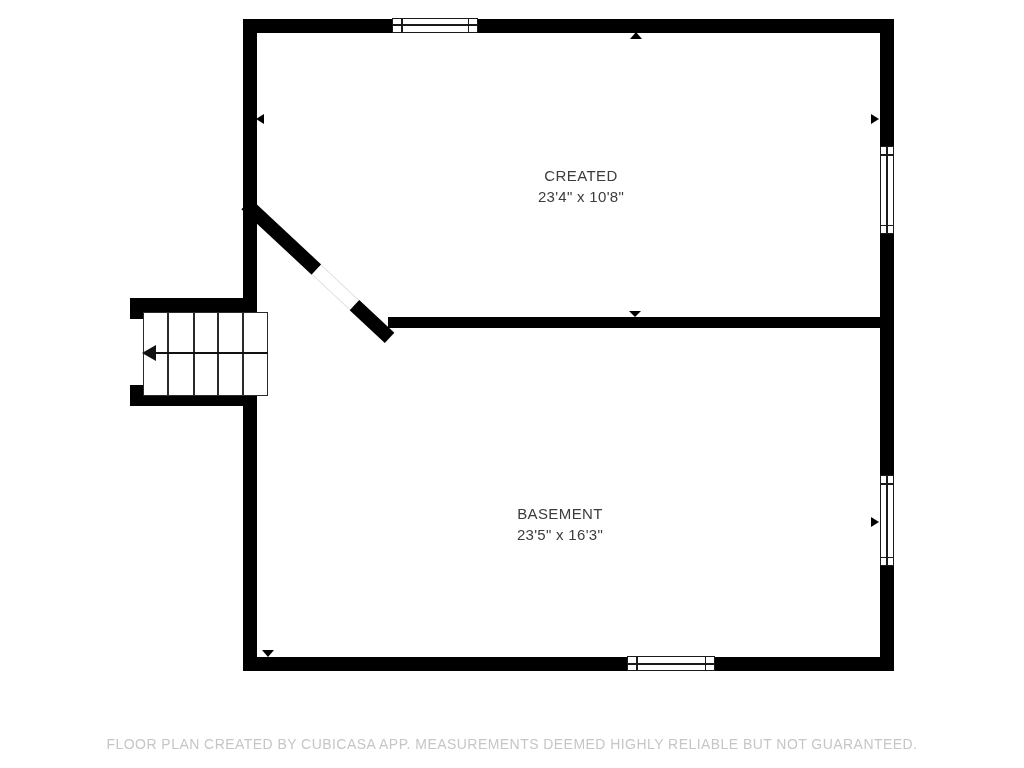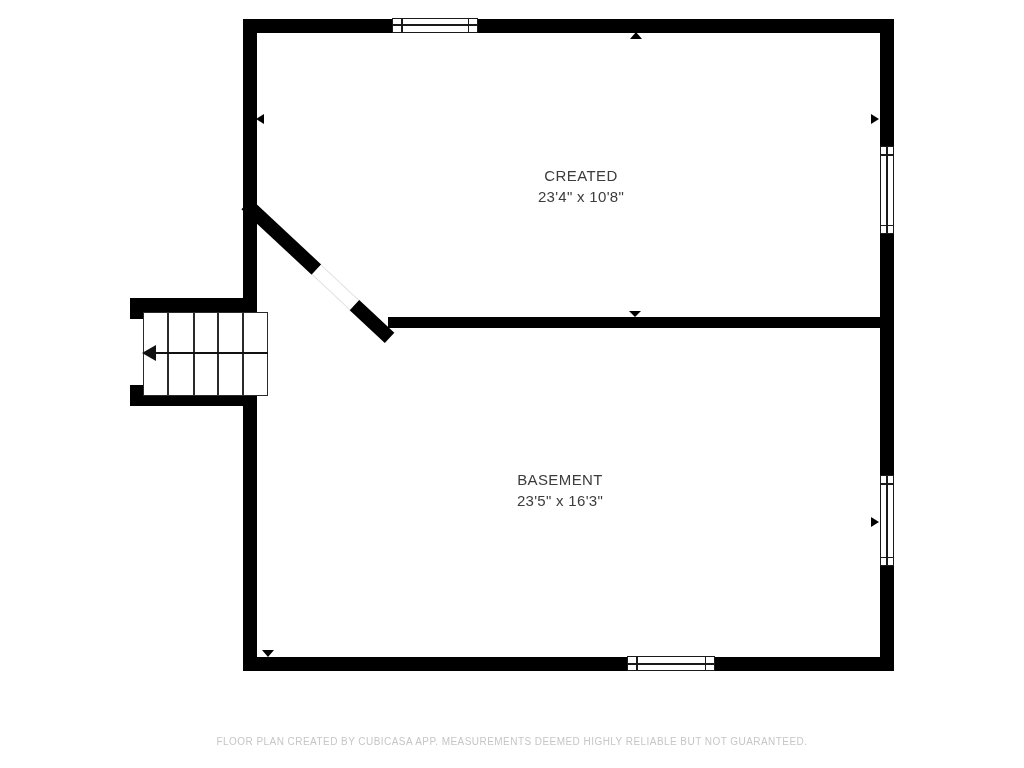--- a/index.html
+++ b/index.html
@@ -16,21 +16,21 @@
   .win .v-line{position:absolute;top:0;bottom:0;width:1.5px;background:#1a1a1a;}
   .stairs{position:absolute;left:143px;top:312px;width:125px;height:84px;
           background:#fff;border:1.5px solid #2a2a2a;box-sizing:border-box;}
   .tread{position:absolute;top:0;bottom:0;width:1.5px;background:#2a2a2a;}
   .stair-arrow-line{position:absolute;left:152px;top:352px;width:116px;height:2px;background:#111;}
   .tri{position:absolute;width:0;height:0;}
   .room-label{position:absolute;width:250px;text-align:center;color:#3c3c3c;}
   .room-name{font-size:15px;line-height:19px;letter-spacing:0.4px;}
   .room-dims{font-size:15px;line-height:19px;margin-top:2px;letter-spacing:0.3px;}
   .footer{position:absolute;left:0;right:0;top:736px;text-align:center;
-          font-size:10px;letter-spacing:0.45px;color:#c6c6c6;}
+          font-size:14px;letter-spacing:0.45px;color:#c6c6c6;}
 </style>
 </head>
 <body>
 
 <div class="plan">
 
   <div class="wall" style="left:243px;top:19px;width:651px;height:14px;"></div>
   <div class="wall" style="left:880px;top:19px;width:14px;height:652px;"></div>
   <div class="wall" style="left:243px;top:657px;width:651px;height:14px;"></div>
   <div class="wall" style="left:243px;top:19px;width:14px;height:294px;"></div>
@@ -84,20 +84,20 @@
   <div class="tri" style="left:871px;top:114px;border-top:5.5px solid transparent;border-bottom:5.5px solid transparent;border-left:8px solid #000;"></div>
   <div class="tri" style="left:871px;top:517px;border-top:5.5px solid transparent;border-bottom:5.5px solid transparent;border-left:8px solid #000;"></div>
   <div class="tri" style="left:629px;top:311px;border-left:6px solid transparent;border-right:6px solid transparent;border-top:6px solid #000;"></div>
   <div class="tri" style="left:262px;top:650px;border-left:6.5px solid transparent;border-right:6.5px solid transparent;border-top:7px solid #000;"></div>
   <div class="tri" style="left:264px;top:219px;border-top:5.5px solid transparent;border-bottom:5.5px solid transparent;border-right:10px solid #000;transform:rotate(-45deg);"></div>
 
   <div class="room-label" style="left:456px;top:166px;">
     <div class="room-name">CREATED</div>
     <div class="room-dims">23'4" x 10'8"</div>
   </div>
-  <div class="room-label" style="left:435px;top:470px;">
+  <div class="room-label" style="left:435px;top:504px;">
     <div class="room-name">BASEMENT</div>
     <div class="room-dims">23'5" x 16'3"</div>
   </div>
 
   <div class="footer">FLOOR PLAN CREATED BY CUBICASA APP. MEASUREMENTS DEEMED HIGHLY RELIABLE BUT NOT GUARANTEED.</div>
 
 </div>
 
 </body></html>

